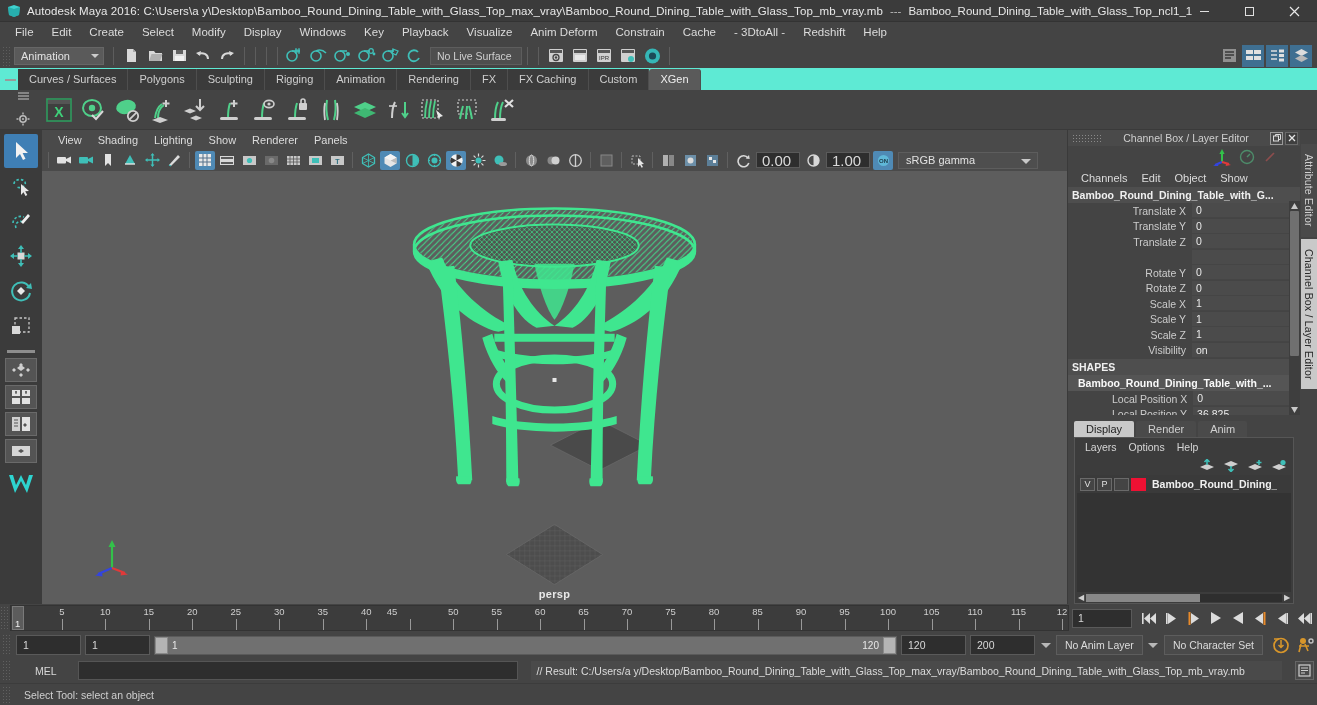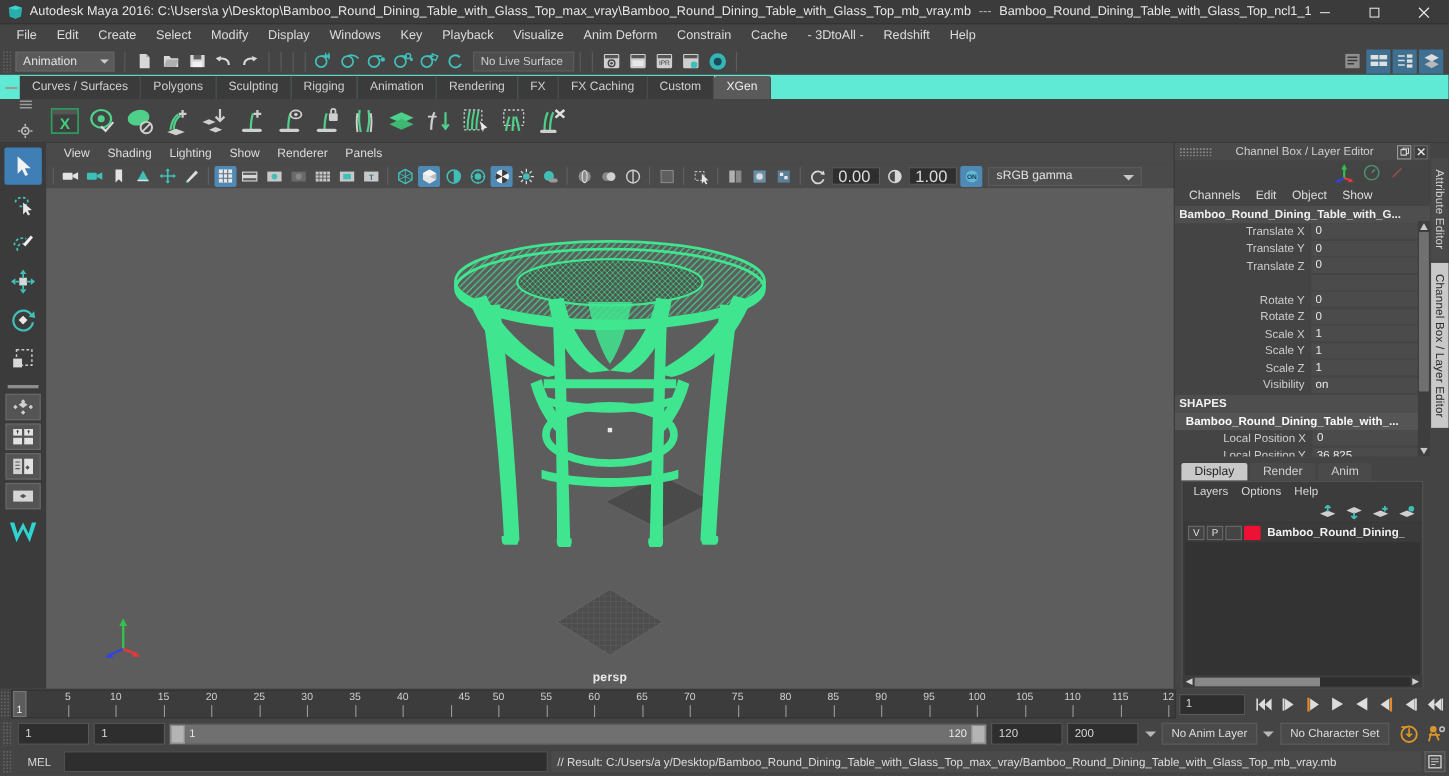--- a/index.html
+++ b/index.html
@@ -165,21 +165,21 @@
   .range-bar { flex:1 1 auto; height:19px; background:#707070; border:1px solid #5a5a5a; position:relative; display:flex; align-items:center;}
   .range-bar .handle { width:13px; height:17px; background:#b4b4b4; border:1px solid #8a8a8a;}
   .range-bar .lab { font-size:10px; color:#e8e8e8; padding:0 4px;}
   .range-bar .labR { margin-left:auto;}
   .drop-arrow { width:13px; height:20px; display:flex; align-items:center; justify-content:center;}
   .drop-arrow i { border-left:5px solid transparent; border-right:5px solid transparent; border-top:5px solid #b8b8b8;}
   .combo { height:20px; background:#4a4a4a; border:1px solid #5d5d5d; color:#dcdcdc; font-size:10.5px;
     display:flex; align-items:center; padding:0 8px;}
 
   
-  .cmdline { height:25px; background:#444; display:flex; align-items:center; flex:0 0 25px; padding-left:2px; gap:3px;}
+  .cmdline { height:25px; background:#444; display:flex; align-items:center; flex:0 0 25px; padding-left:2px; gap:13px;}
   .cl-grip { width:10px; height:21px; flex:0 0 10px;
     background-image:radial-gradient(#606060 0.8px, transparent 0.8px); background-size:3px 3px;}
   .mel-lbl { font-size:10.5px; color:#d8d8d8; padding:0 8px 0 10px; flex:0 0 auto;}
   .mel-input { width:440px; height:19px; background:#2e2e2e; border:1px solid #555; flex:0 0 440px;}
   .mel-result { flex:1 1 auto; height:19px; background:#4a4a4a; color:#dcdcdc; font-size:10.5px;
     display:flex; align-items:center; padding-left:6px; overflow:hidden; white-space:nowrap;}
   .mel-btn { width:19px; height:19px; background:#4a4a4a; border:1px solid #666; display:flex; align-items:center; justify-content:center; flex:0 0 19px; margin-right:3px;}
 
   
   .helpline { height:22px; background:#444; display:flex; align-items:center; flex:0 0 22px; padding-left:2px; border-top:1px solid #3c3c3c;}
@@ -1093,21 +1093,21 @@
         <div class="ts-num" style="left: 181.252px;">20</div>
         <div class="ts-tick" style="left: 224.739px;"></div>
         <div class="ts-num" style="left: 224.739px;">25</div>
         <div class="ts-tick" style="left: 268.227px;"></div>
         <div class="ts-num" style="left: 268.227px;">30</div>
         <div class="ts-tick" style="left: 311.714px;"></div>
         <div class="ts-num" style="left: 311.714px;">35</div>
         <div class="ts-tick" style="left: 355.202px;"></div>
         <div class="ts-num" style="left: 355.202px;">40</div>
         <div class="ts-tick" style="left: 398.689px;"></div>
-        <div class="ts-num" style="left: 411px;">45</div>
+        <div class="ts-num" style="left: 381px;">45</div>
         <div class="ts-tick" style="left: 442.176px;"></div>
         <div class="ts-num" style="left: 442.176px;">50</div>
         <div class="ts-tick" style="left: 485.664px;"></div>
         <div class="ts-num" style="left: 485.664px;">55</div>
         <div class="ts-tick" style="left: 529.151px;"></div>
         <div class="ts-num" style="left: 529.151px;">60</div>
         <div class="ts-tick" style="left: 572.639px;"></div>
         <div class="ts-num" style="left: 572.639px;">65</div>
         <div class="ts-tick" style="left: 616.126px;"></div>
         <div class="ts-num" style="left: 616.126px;">70</div>
@@ -1239,14 +1239,18 @@
     <div class="mel-input"></div>
     <div class="mel-result">// Result: C:/Users/a y/Desktop/Bamboo_Round_Dining_Table_with_Glass_Top_max_vray/Bamboo_Round_Dining_Table_with_Glass_Top_mb_vray.mb</div>
     <div class="mel-btn">
       <svg width="13" height="13" viewBox="0 0 13 13">
           <rect x="1" y="1" width="11" height="11" fill="none" stroke="#cfcfcf" stroke-width="1.2"></rect>
           <path d="M3 4 h7 M3 6.5 h7 M3 9 h4" stroke="#cfcfcf" stroke-width="1"></path>
         </svg>
     </div>
   </div>
 
+  <div class="helpline">
+    <div class="hl-grip"></div>
+    <div class="hl-text">Select Tool: select an object</div>
+  </div>
 
 </div>
 
 </body></html>

